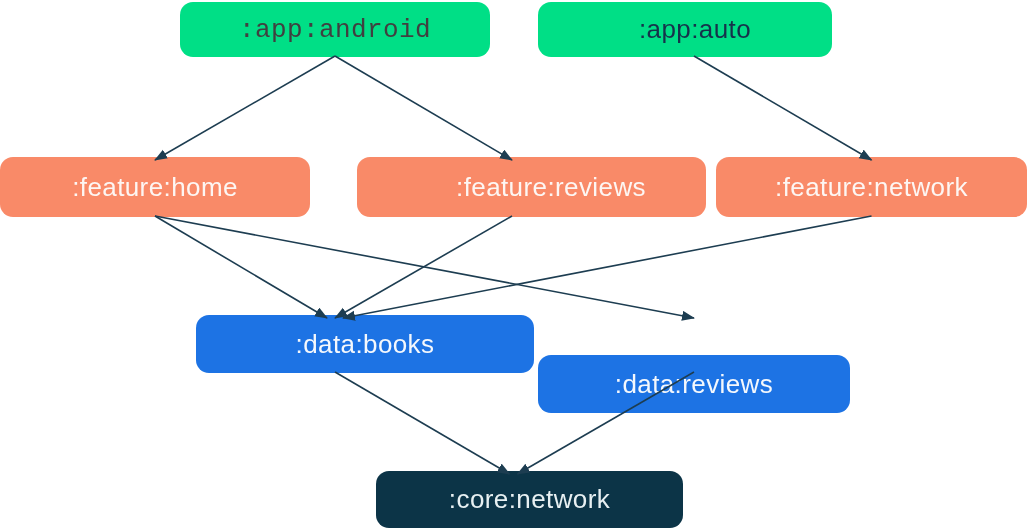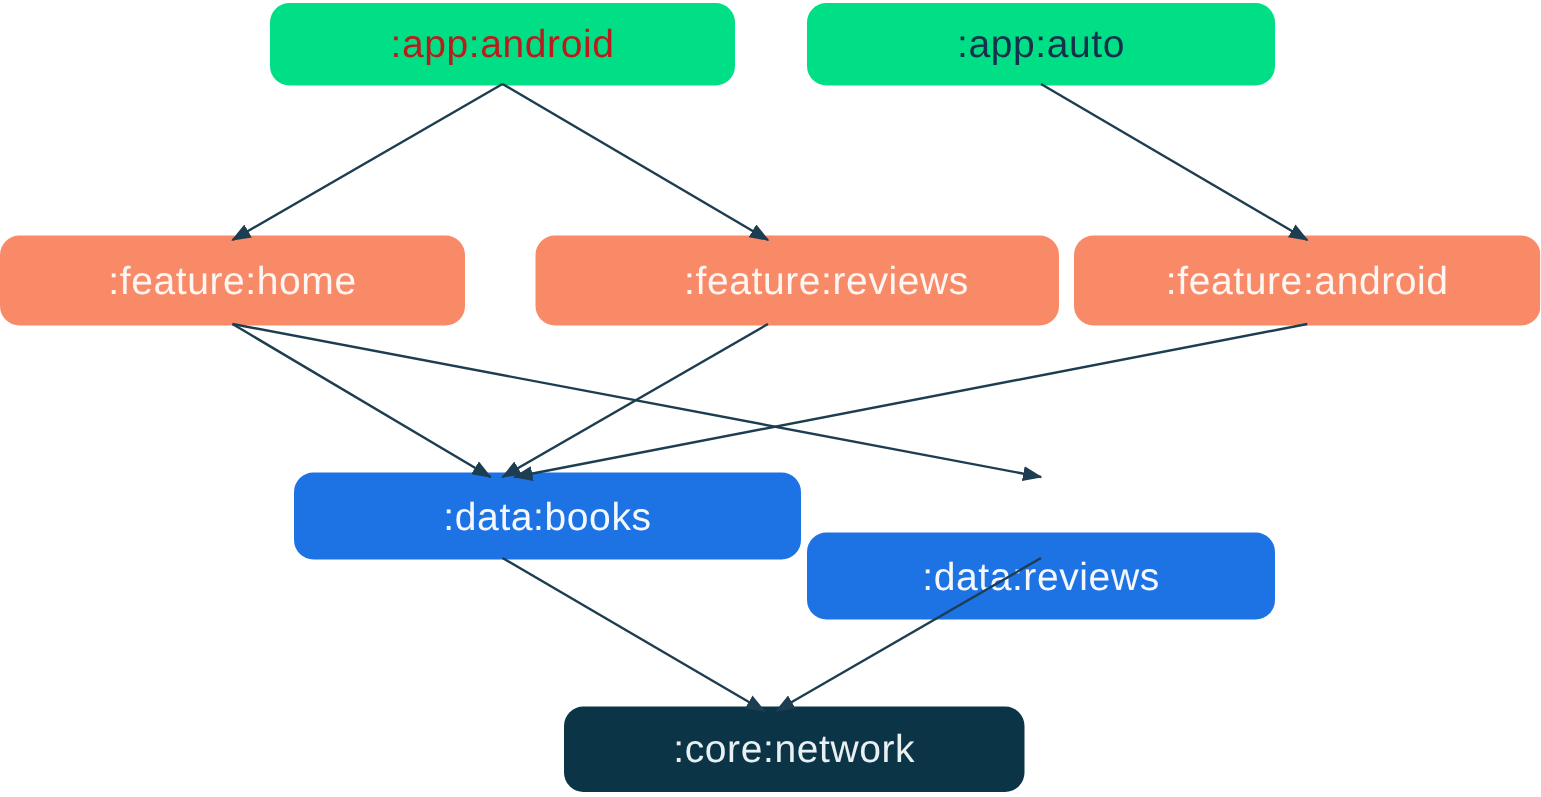--- a/index.html
+++ b/index.html
@@ -32,51 +32,51 @@
     align-items: center;
     justify-content: center;
     font-size: 26px;
     letter-spacing: 0.4px;
     font-weight: 400;
     z-index: 1;
     white-space: nowrap;
   }
   
   #n-app-android     { left: 180px; top: 2px;   width: 310px; height: 55px; }
-  #n-app-auto        { left: 538px; top: 2px;   width: 312px; height: 55px; }
+  #n-app-auto        { left: 538px; top: 2px;   width: 274px; height: 55px; padding-left: 20px; }
   #n-feature-home    { left: 0px;   top: 157px; width: 310px; height: 60px; }
   #n-feature-reviews { left: 357px; top: 157px; width: 310px; height: 60px; padding-left: 39px; }
   #n-feature-player  { left: 716px; top: 157px; width: 311px; height: 60px; }
   #n-data-books      { left: 196px; top: 315px; width: 338px; height: 58px; text-align: right; }
   #n-data-reviews    { left: 538px; top: 315px; width: 312px; height: 58px; }
   #n-core-network    { left: 360px; top: 471px; width: 307px; height: 57px; margin-left: 16px; }
 </style>
 </head>
 <body>
 
 <div class="diagram" style="background: rgb(255, 255, 255);">
 
-  <div class="node" id="n-app-android" style="background: rgb(0, 223, 134); color: #b91c1c;">
+  <div class="node" id="n-app-android" style="background: rgb(0, 223, 134); color: #404040; font-family: Liberation Mono, monospace;">
     <span>:app:android</span>
   </div>
 
   <div class="node" id="n-app-auto" style="background: rgb(0, 223, 134); color: rgb(22, 50, 75);">
     <span>:app:auto</span>
   </div>
 
   <div class="node" id="n-feature-home" style="background: rgb(249, 138, 104); color: rgb(253, 246, 243);">
     <span>:feature:home</span>
   </div>
 
   <div class="node" id="n-feature-reviews" style="background: rgb(249, 138, 104); color: rgb(253, 246, 243);">
     <span>:feature:reviews</span>
   </div>
 
   <div class="node" id="n-feature-player" style="background: rgb(249, 138, 104); color: rgb(253, 246, 243);">
-    <span>:feature:android</span>
+    <span>:feature:network</span>
   </div>
 
   <div class="node" id="n-data-books" style="background: rgb(29, 115, 228); color: rgb(244, 248, 253);">
     <span>:data:books</span>
   </div>
 
   <div class="node" id="n-data-reviews" style="background: rgb(29, 115, 228); color: rgb(244, 248, 253); margin-top: 40px;">
     <span>:data:reviews</span>
   </div>
 

